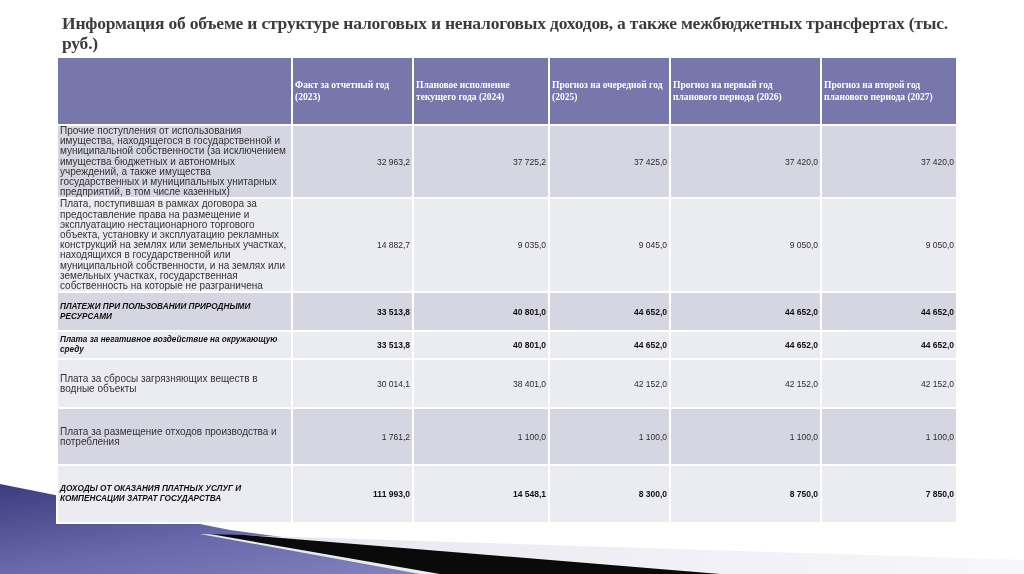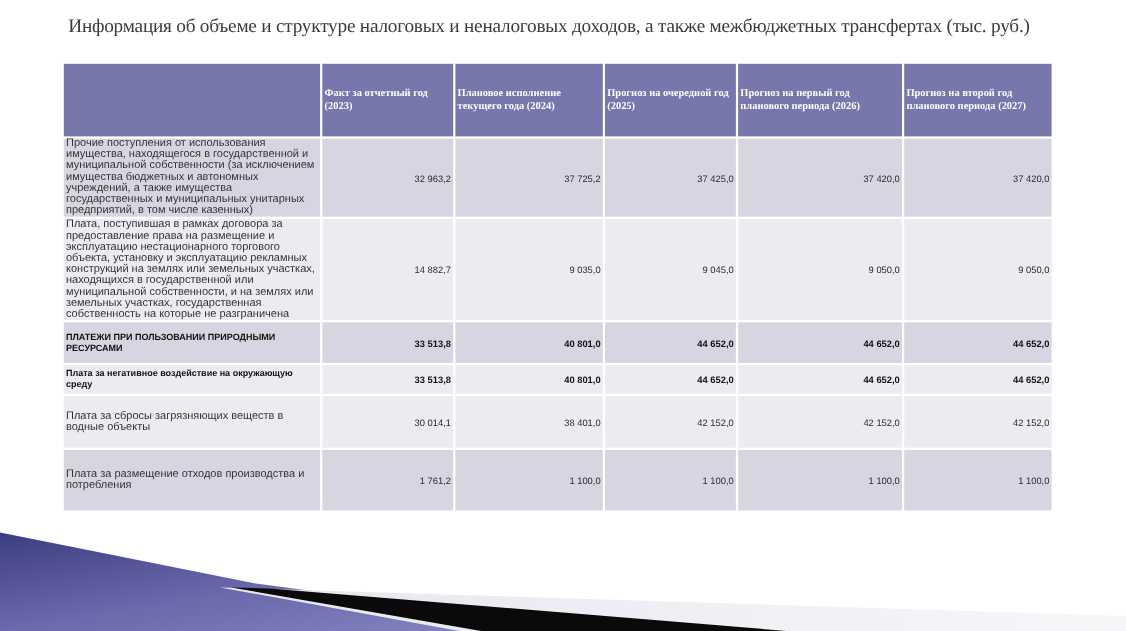--- a/index.html
+++ b/index.html
@@ -11,21 +11,21 @@
       background: #ffffff;
       position: relative;
       font-family: "Liberation Sans", sans-serif;
     }
     .slide-title {
       position: absolute;
       left: 62px;
       top: 13px;
       width: 900px;
       font-family: "Liberation Serif", serif;
-      font-weight: normal;
+      font-weight: bold;
       font-size: 17.5px;
       line-height: 20px;
       color: #3b3b3b;
       letter-spacing: -0.2px;
       margin: 0;
     }
     .deco {
       position: absolute;
       left: 0;
       top: 0;
@@ -64,21 +64,21 @@
       font-size: 10px;
       color: #333333;
       line-height: 10.2px;
       vertical-align: middle;
     }
     tbody td.label { text-align: left; padding-left: 2px; }
     tbody td.num { text-align: right; padding-right: 2px; font-size: 8.5px; color: #2b2b2b; }
     tr.dark td { background: #d6d6e2; }
     tr.light td { background: #ebebf2; margin-left: 30px; }
     tr.bold td { font-weight: bold; color: #111111; }
-    tr.bold td.label { font-size: 8.2px; }
+    tr.bold td.label { font-size: 8.2px; font-style: italic; }
   </style>
 </head>
 <body>
 
 <svg class="deco" viewBox="0 0 1024 574" xmlns="http://www.w3.org/2000/svg">
   <defs>
     <linearGradient id="blueband" x1="0" y1="0" x2="1" y2="1">
       <stop offset="0" stop-color="#3c3c80"></stop>
       <stop offset="0.5" stop-color="#6a6aac"></stop>
       <stop offset="1" stop-color="#8a8ac4"></stop>
@@ -157,15 +157,23 @@
         <td class="num">42 152,0</td>
       </tr>
       <tr class="dark" style="height:57px">
         <td class="label">Плата за размещение отходов производства и потребления</td>
         <td class="num">1 761,2</td>
         <td class="num">1 100,0</td>
         <td class="num">1 100,0</td>
         <td class="num">1 100,0</td>
         <td class="num">1 100,0</td>
       </tr>
+      <tr class="light bold" style="height:58px">
+        <td class="label">ДОХОДЫ ОТ ОКАЗАНИЯ ПЛАТНЫХ УСЛУГ И КОМПЕНСАЦИИ ЗАТРАТ ГОСУДАРСТВА</td>
+        <td class="num">111 993,0</td>
+        <td class="num">14 548,1</td>
+        <td class="num">8 300,0</td>
+        <td class="num">8 750,0</td>
+        <td class="num">7 850,0</td>
+      </tr>
     </tbody>
   </table>
 </div>
 
 </body></html>

